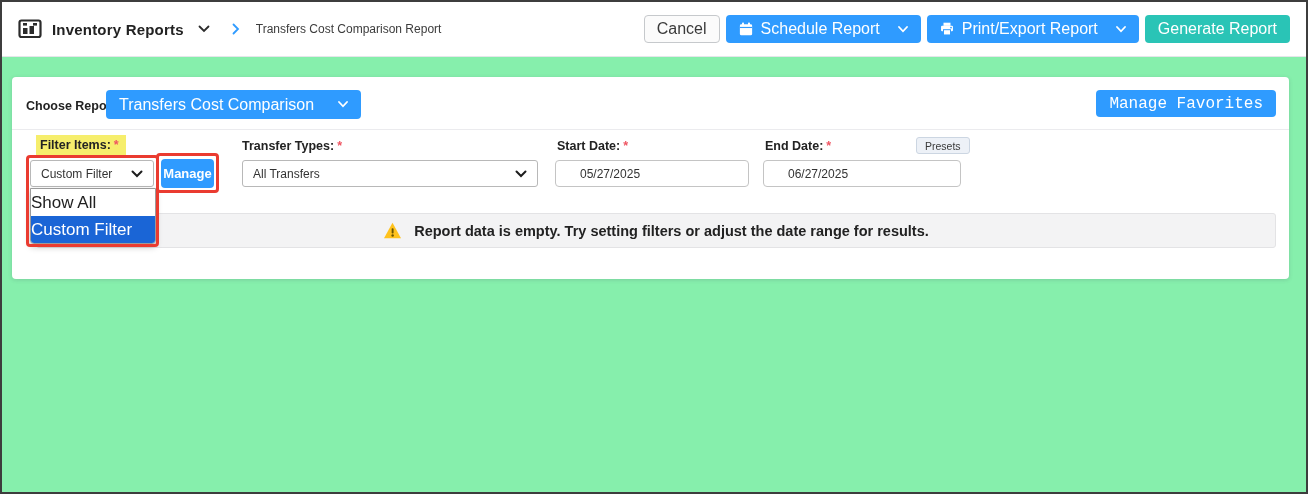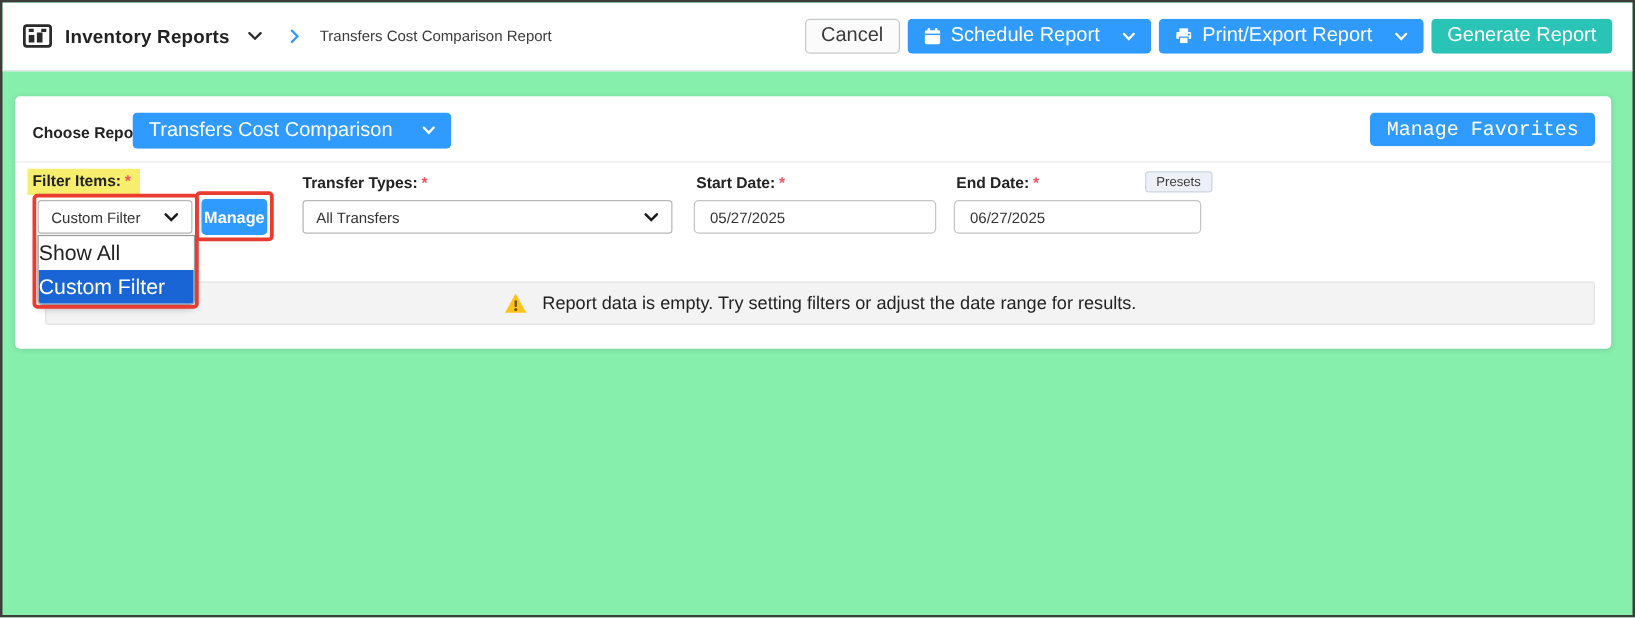--- a/index.html
+++ b/index.html
@@ -47,21 +47,21 @@
   .hl-yellow{background:#f6ee6c;padding:3px 7px 4px 4px;}
   
   .fake-select{
     position:absolute;height:27px;background:#fff;border:1px solid #b8b8b8;
     border-radius:3px;display:flex;align-items:center;
     font-size:12px;color:#333;padding:0 10px;cursor:pointer;
   }
   .fake-select .sel-chevron{margin-left:auto;display:flex;align-items:center;}
   .text-input{
     position:absolute;height:27px;background:#fff;border:1px solid #c4c4c4;
-    border-radius:4px;font-size:12px;color:#333;padding:0 12px;
+    border-radius:4px;font-size:12px;color:#333;padding:0 24px;
     font-family:"Liberation Sans","DejaVu Sans",sans-serif;
   }
   .presets-btn{
     position:absolute;left:904px;top:60px;height:17px;padding:0 8px;
     background:#edf1f7;border:1px solid #ccd6e2;border-radius:3px;
     font-size:10.5px;color:#3a3a3a;display:flex;align-items:center;cursor:pointer;
   }
   
   .manage-btn{
     position:absolute;left:149px;top:82px;width:53px;height:29px;
@@ -73,24 +73,24 @@
   
   .dropdown-panel{
     position:absolute;left:18px;top:111px;width:126px;z-index:25;
     background:#fff;border:1px solid #9b9b9b;border-radius:0 0 4px 4px;
     box-shadow:0 3px 6px rgba(0,0,0,.25);overflow:hidden;
   }
   .dropdown-item{height:27px;display:flex;align-items:center;padding:0 0;font-size:17px;color:#222;cursor:pointer;background:#fff;}
   .dropdown-item.selected{background:#1a65d6;color:#fff;}
   
   .empty-strip{
-    position:absolute;left:24px;top:148px;width:1240px;height:35px;
+    position:absolute;left:24px;top:136px;width:1240px;height:35px;
     background:#f3f3f4;border:1px solid #e3e3e5;border-radius:3px;
     display:flex;align-items:center;justify-content:center;gap:12px;
-    font-size:14.5px;color:#222;z-index:5;
+    font-size:14.5px;color:#222;z-index:5;font-weight:bold;
   }
   .icon{display:inline-flex;align-items:center;}
 </style>
 </head>
 <body>
 
 <div class="window">
 
   <div class="topbar">
     <div class="topbar-left">
@@ -168,21 +168,21 @@
         <svg width="10" height="7" viewBox="0 0 10 7">
             <path d="M1 1 L5 5.3 L9 1" fill="none" stroke="#fff" stroke-width="1.8" stroke-linecap="round"></path>
           </svg>
       </span>
     </button>
 
     <button class="btn btn-blue manage-fav">Manage Favorites</button>
 
     <div class="card-divider"></div>
 
-    <span class="field-label hl-yellow" style="left:10px;top:58px;">
+    <span class="field-label hl-yellow" style="left:24px;top:58px;">
       <span>Filter Items:</span><span class="req">*</span>
     </span>
 
     <div class="fake-select" style="left:18px;top:83px;width:124px;">
       <span>Custom Filter</span>
       <span class="sel-chevron icon">
         <svg width="12" height="8" viewBox="0 0 12 8">
             <path d="M1.5 1.5 L6 6 L10.5 1.5" fill="none" stroke="#1d1d1d" stroke-width="2" stroke-linecap="round"></path>
           </svg>
       </span>

